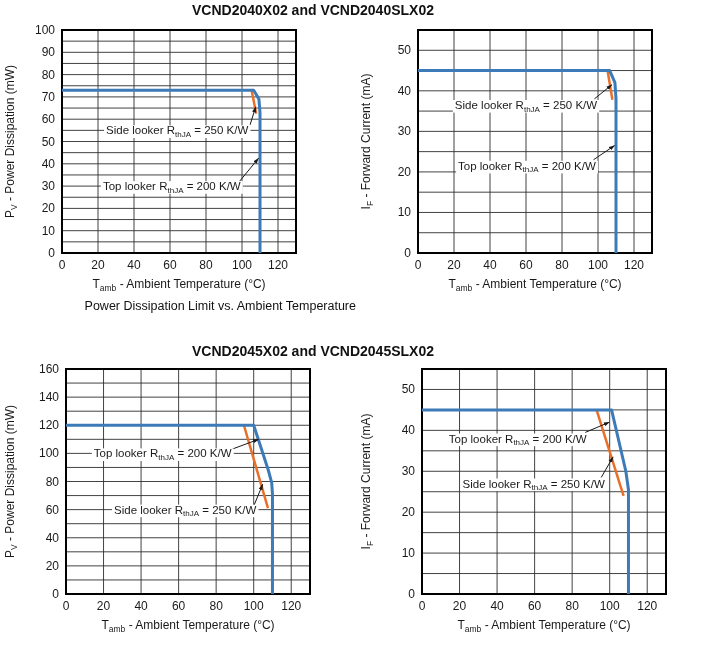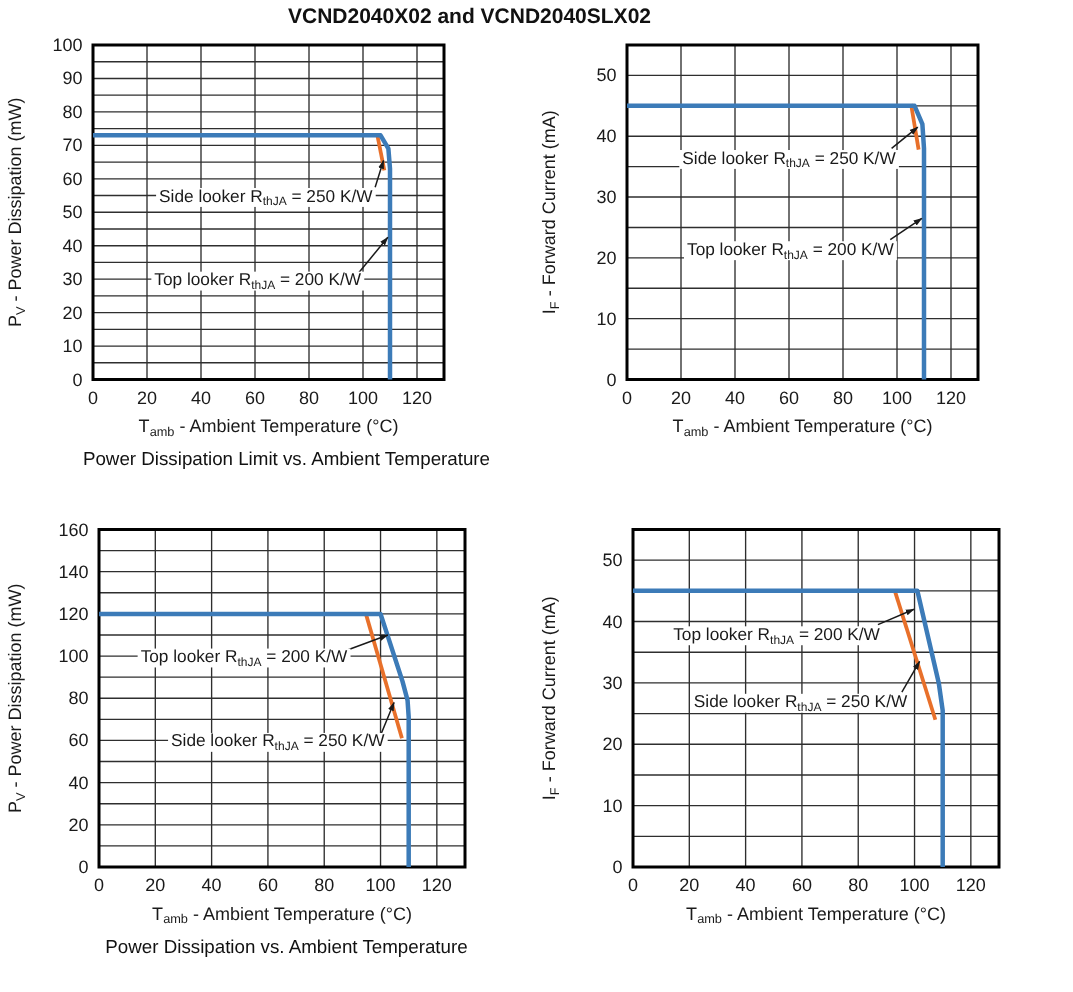--- a/index.html
+++ b/index.html
@@ -12,21 +12,21 @@
   .section{width:626px;}
   .section-title{
     text-align:center;font-size:14px;font-weight:bold;color:#111;
     height:16px;line-height:16px;
   }
   .section.bottom{margin-top:30px;}
   .chart-row{display:flex;flex-direction:row;}
   figure.chart{margin:0;width:356px;}
   figure.chart svg{display:block;margin-top:2px;}
   figcaption{
-    font-size:12.5px;color:#111;text-align:center;
+    font-size:12.5px;color:#111;text-align:right;
     margin-top:4px;padding-left:26px;box-sizing:border-box;width:356px;
   }
 </style>
 </head>
 <body>
 
 <div class="page">
 
   <div class="section">
     <div class="section-title">VCND2040X02 and VCND2040SLX02</div>
@@ -161,20 +161,21 @@
               <text x="278" y="249" text-anchor="middle">120</text>
             </g>
             <text x="179" y="268" text-anchor="middle" font-size="12" fill="#1A1A1A"><tspan>T</tspan><tspan dy="2.6" font-size="8.5">amb</tspan><tspan dy="-2.6" font-size="12"> - Ambient Temperature (°C)</tspan></text>
             <text transform="translate(14,121.5) rotate(-90)" text-anchor="middle" font-size="12" fill="#1A1A1A"><tspan>I</tspan><tspan dy="2.6" font-size="8.5">F</tspan><tspan dy="-2.6" font-size="12"> - Forward Current (mA)</tspan></text>
           </svg>
       </figure>
     </div>
   </div>
 
   <div class="section bottom">
+    <div class="section-title">VCND2045X02 and VCND2045SLX02</div>
     <div class="chart-row">
       <figure class="chart">
         <svg class="chart-svg" id="chart-svg-2" width="356" height="275">
             <g stroke="#2E2E2E" stroke-width="0.9">
               <line x1="103.53846153846155" y1="8" x2="103.53846153846155" y2="233"></line>
               <line x1="141.0769230769231" y1="8" x2="141.0769230769231" y2="233"></line>
               <line x1="178.61538461538464" y1="8" x2="178.61538461538464" y2="233"></line>
               <line x1="216.15384615384616" y1="8" x2="216.15384615384616" y2="233"></line>
               <line x1="253.6923076923077" y1="8" x2="253.6923076923077" y2="233"></line>
               <line x1="291.2307692307693" y1="8" x2="291.2307692307693" y2="233"></line>
@@ -228,21 +229,20 @@
               <text x="103.53846153846155" y="249" text-anchor="middle">20</text>
               <text x="141.0769230769231" y="249" text-anchor="middle">40</text>
               <text x="178.61538461538464" y="249" text-anchor="middle">60</text>
               <text x="216.15384615384616" y="249" text-anchor="middle">80</text>
               <text x="253.6923076923077" y="249" text-anchor="middle">100</text>
               <text x="291.2307692307693" y="249" text-anchor="middle">120</text>
             </g>
             <text x="188" y="268" text-anchor="middle" font-size="12" fill="#1A1A1A"><tspan>T</tspan><tspan dy="2.6" font-size="8.5">amb</tspan><tspan dy="-2.6" font-size="12"> - Ambient Temperature (°C)</tspan></text>
             <text transform="translate(14,120.5) rotate(-90)" text-anchor="middle" font-size="12" fill="#1A1A1A"><tspan>P</tspan><tspan dy="2.6" font-size="8.5">V</tspan><tspan dy="-2.6" font-size="12"> - Power Dissipation (mW)</tspan></text>
           </svg>
-        <figcaption>Power Dissipation vs. Ambient Temperature</figcaption>
       </figure>
       <figure class="chart">
         <svg class="chart-svg" id="chart-svg-3" width="356" height="275">
             <g stroke="#2E2E2E" stroke-width="0.9">
               <line x1="103.53846153846155" y1="8" x2="103.53846153846155" y2="233"></line>
               <line x1="141.0769230769231" y1="8" x2="141.0769230769231" y2="233"></line>
               <line x1="178.61538461538464" y1="8" x2="178.61538461538464" y2="233"></line>
               <line x1="216.15384615384616" y1="8" x2="216.15384615384616" y2="233"></line>
               <line x1="253.6923076923077" y1="8" x2="253.6923076923077" y2="233"></line>
               <line x1="291.2307692307693" y1="8" x2="291.2307692307693" y2="233"></line>

